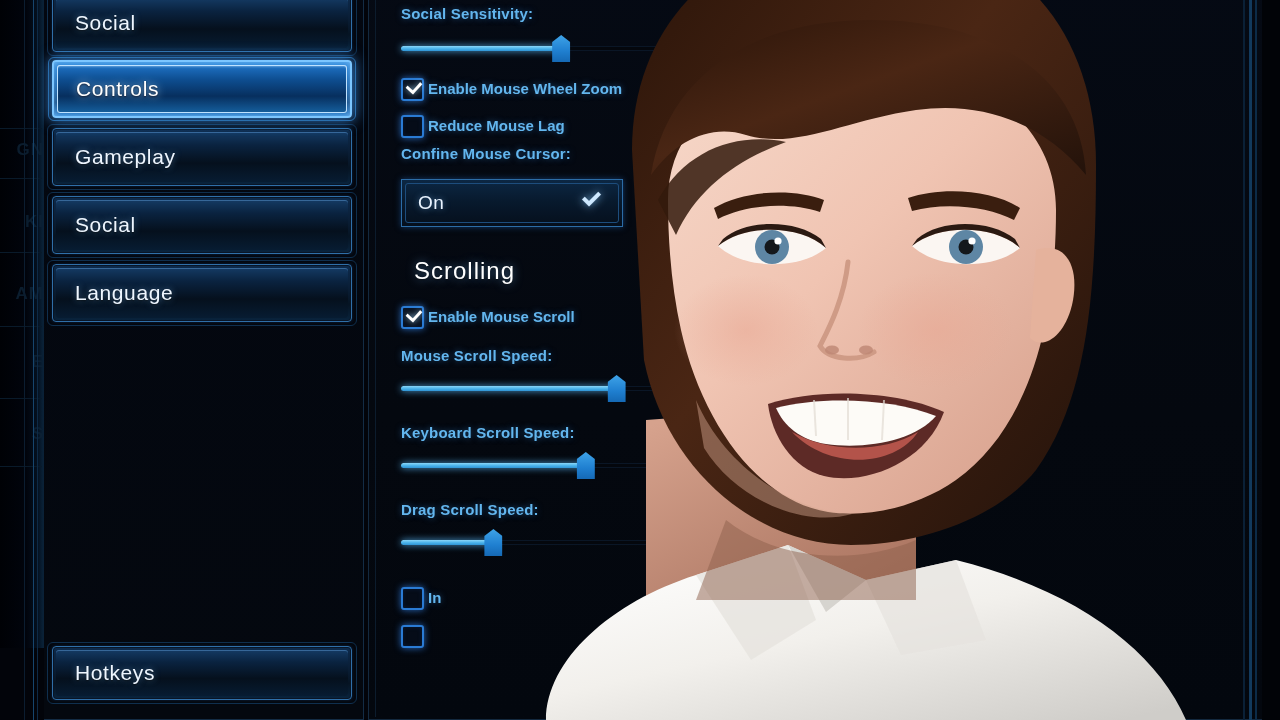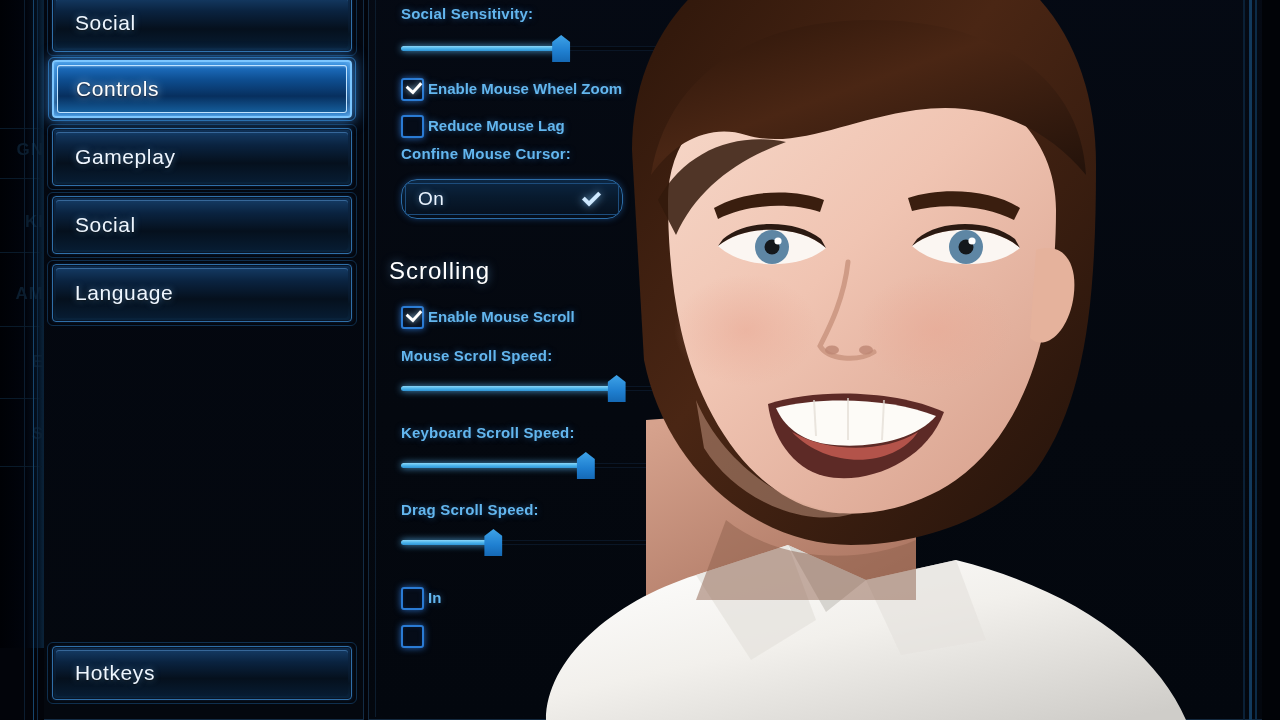--- a/index.html
+++ b/index.html
@@ -132,21 +132,21 @@
     filter:drop-shadow(0 0 3px rgba(160,215,255,.9));
   }
   .cbrow .ctext {
     position:absolute; left:27px; top:2px;
     color:#63b6ee; font-size:15px; font-weight:bold;
     text-shadow:0 0 6px rgba(60,140,220,.5); white-space:nowrap;
   }
 
   
   .dropdown {
-    position:absolute; width:222px; height:40px; border-radius:16px;
+    position:absolute; width:222px; height:48px; border-radius:0;
     background:linear-gradient(180deg,#0c2743 0%,#081a2e 45%,#050f1c 100%);
     border:1px solid #2c6ca6;
     box-shadow:0 0 6px rgba(30,90,160,.6);
   }
   .dropdown::before {
     content:""; position:absolute; left:3px; top:3px; right:3px; bottom:3px;
     border:1px solid #1d4d7d; border-radius:3px;
   }
   .dropdown .dval {
     position:absolute; left:16px; top:50%; transform:translateY(-50%);
@@ -241,21 +241,21 @@
       <div class="cbox"></div>
       <div class="ctext">Reduce Mouse Lag</div>
     </div>
 
     <div class="lbl-blue" style="left:32px; top:190px">Confine Mouse Cursor:</div>
     <div class="dropdown" style="left:32px; top:224px">
       <div class="dval">On</div>
       <div class="chev"></div>
     </div>
 
-    <div class="section-head" style="left:20px; top:302px">Scrolling</div>
+    <div class="section-head" style="left:45px; top:302px">Scrolling</div>
 
     <div class="cbrow" style="left:32px; top:351px">
       <div class="cbox">
         <div class="tick"></div>
       </div>
       <div class="ctext">Enable Mouse Scroll</div>
     </div>
 
     <div class="lbl-blue" style="left:32px; top:392px">Mouse Scroll Speed:</div>
     <div class="slider" style="left:32px; top:426px; width:308px">

